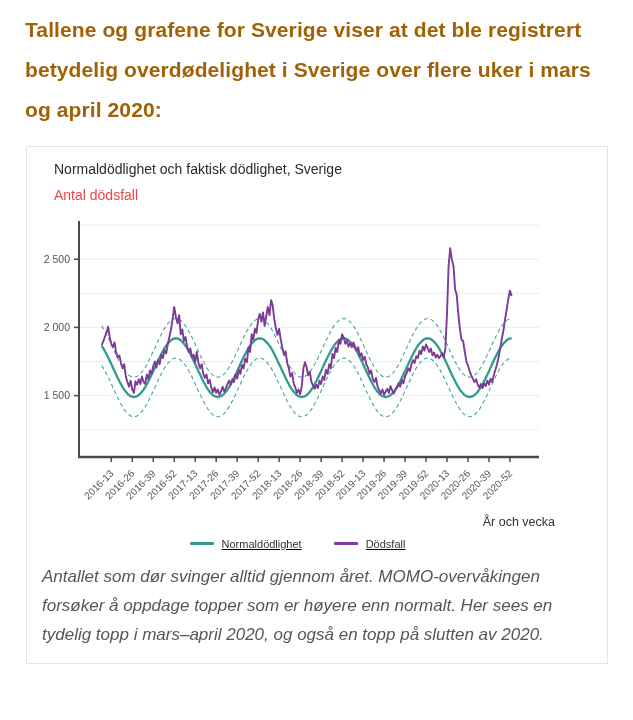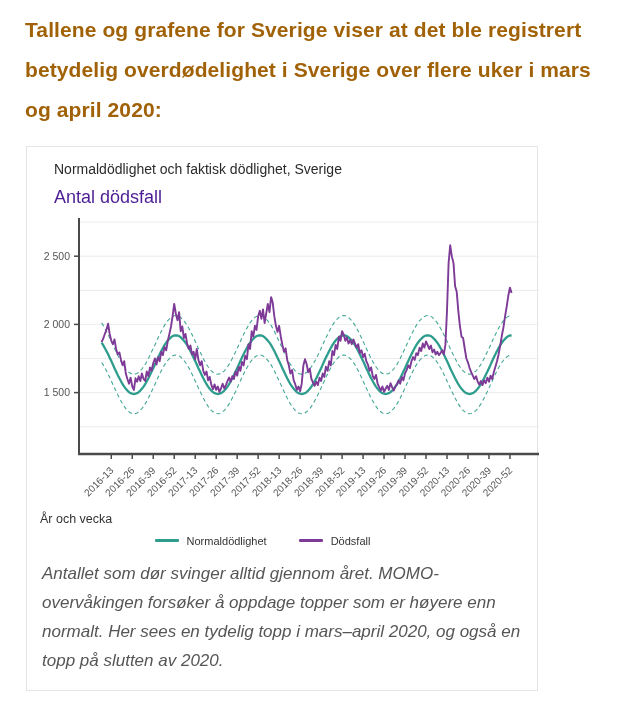--- a/index.html
+++ b/index.html
@@ -1,28 +1,28 @@
 <!DOCTYPE html>
 <html><head>
 <meta charset="utf-8">
 <style>
   html,body{margin:0;padding:0;background:#ffffff;width:633px;overflow:hidden;
     font-family:"Liberation Sans", sans-serif;}
   .page{width:633px;height:720px;position:relative;}
   .heading{margin:10px 25px 16px 25px;font-size:21px;font-weight:700;color:#a16207;
     line-height:1.9;letter-spacing:.1px;}
   .figure-card{margin:0 25px 0 26px;border:1px solid #e2e6e6;background:#fff;
-    padding:12px 12px 10px 13px;box-sizing:border-box;width:512px;}
+    padding:12px 12px 10px 13px;box-sizing:border-box;width:582px;}
   .chart-title{font-size:14px;color:#2b2b2b;margin:2px 0 0 14px;}
-  .chart-ylabel{font-size:18px;color:#4c1d95;margin:10px 0 8px 14px;}
+  .chart-ylabel{font-size:14px;color:#ef4444;margin:10px 0 16px 14px;}
   .chart-wrap{margin-top:2px;}
-  .x-axis-title{font-size:12.5px;color:#333;text-align:left;margin-top:0;
+  .x-axis-title{font-size:12.5px;color:#333;text-align:right;margin-top:0;
     padding-right:40px;}
   .legend{display:flex;justify-content:center;align-items:center;gap:32px;margin-top:9px;
-    padding-right:40px;}
+    padding-right:40px;text-decoration:underline;}
   .legend-item{display:flex;align-items:center;gap:8px;}
   .legend-swatch{width:24px;height:3px;border-radius:1px;}
   .legend-label{font-size:11px;color:#333;}
   .caption{margin:12px 2px 4px 2px;font-style:italic;color:#565656;font-size:17px;
     line-height:1.72;}
   .caption p{margin:0;}
 </style>
 </head>
 <body>
 

